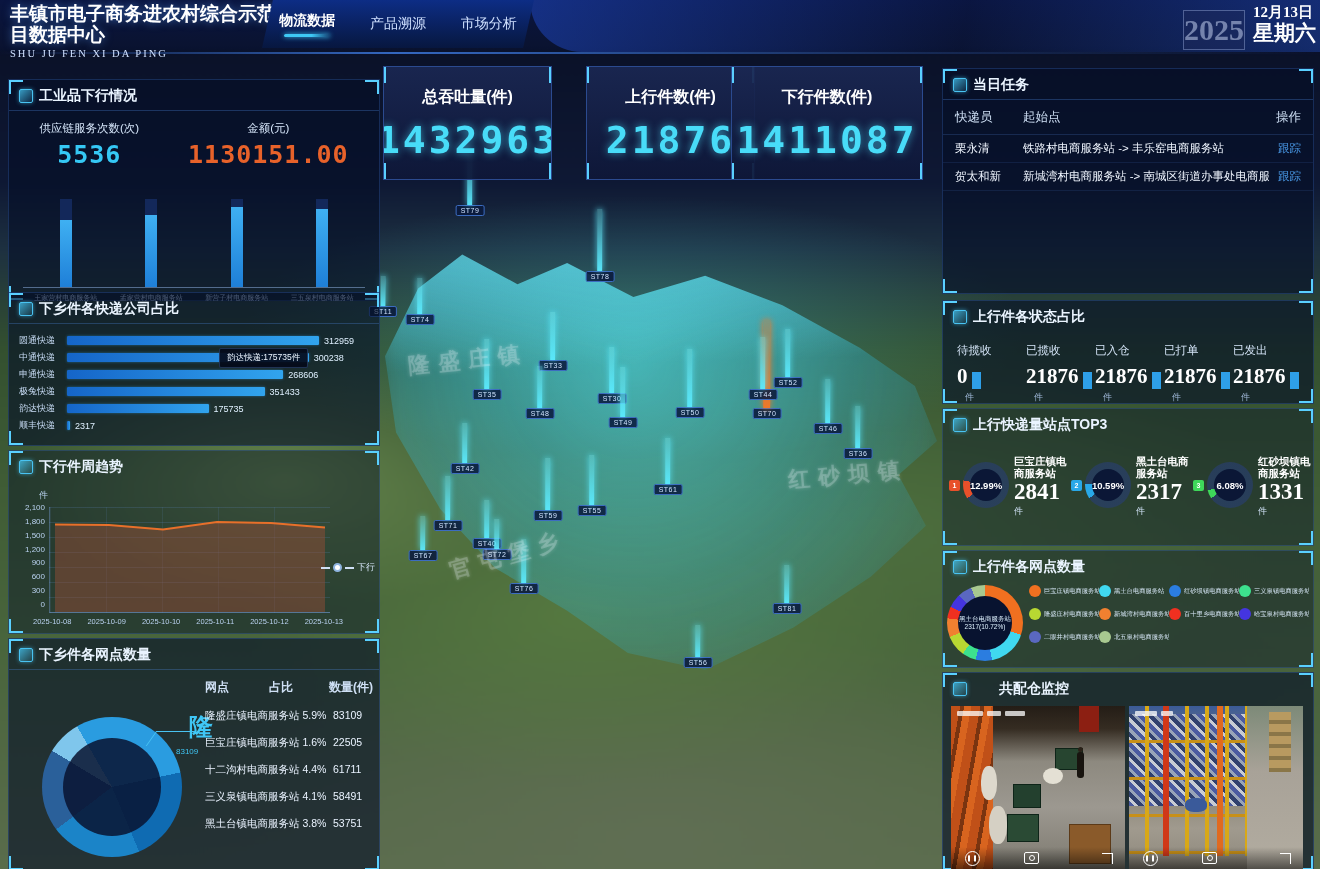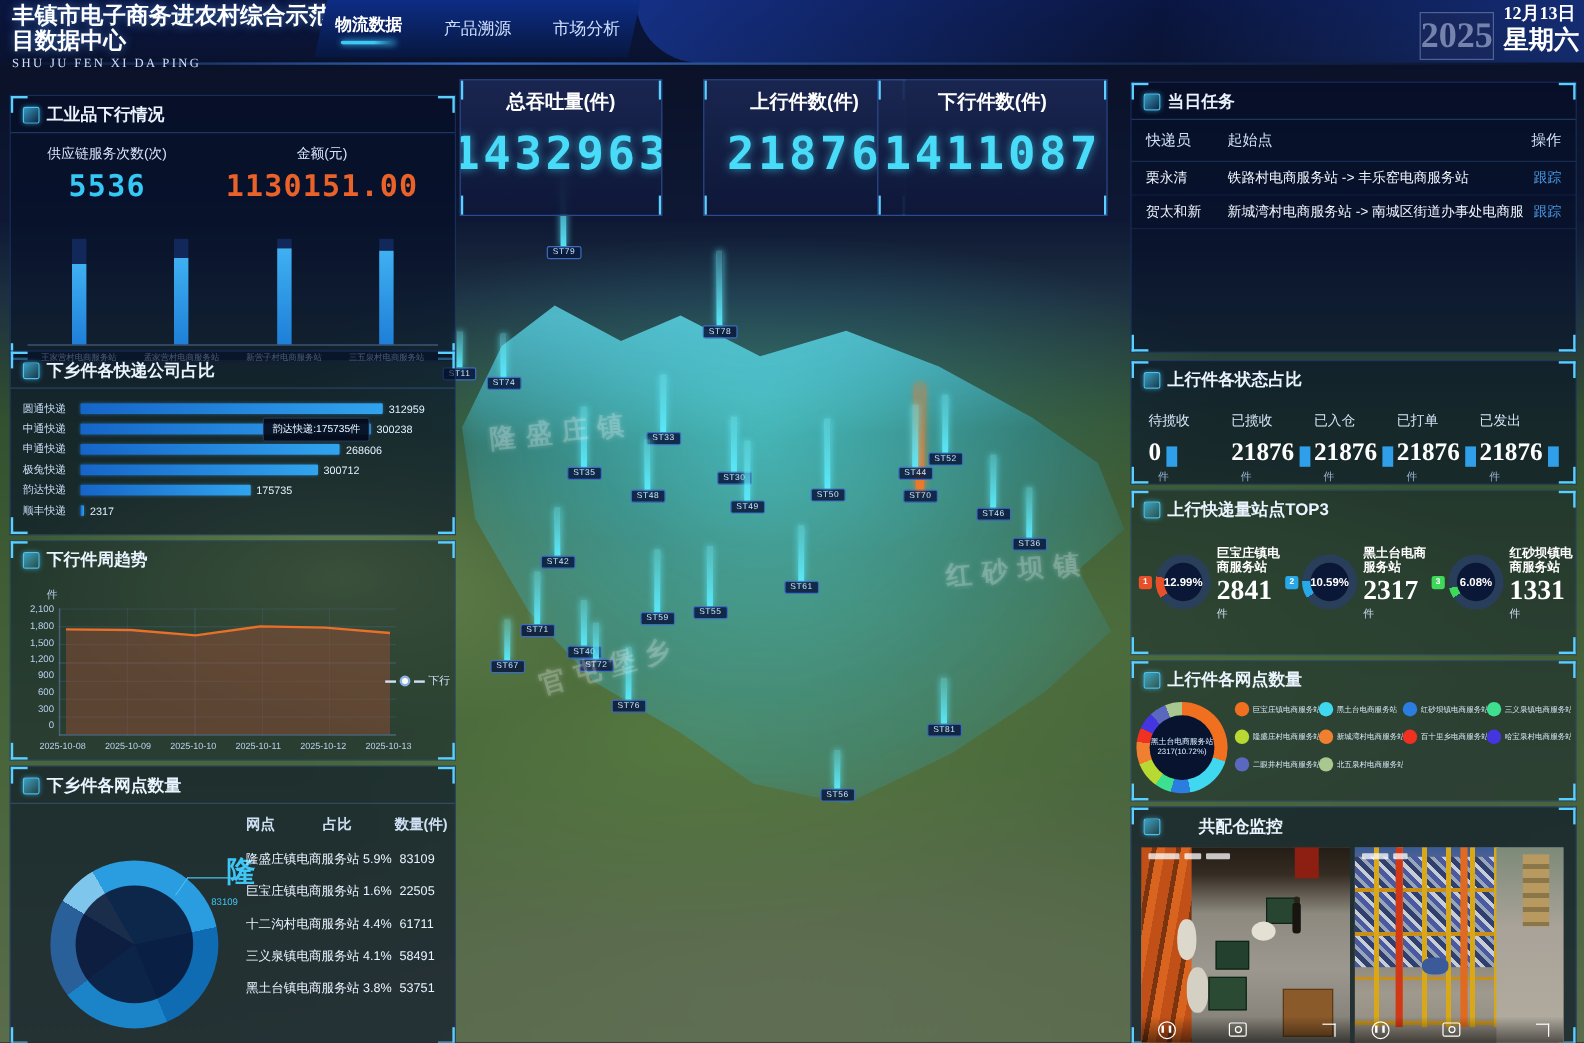--- a/index.html
+++ b/index.html
@@ -77,21 +77,21 @@
     box-shadow:0 0 4px rgba(70,200,245,.6);}
   
   .kpi{position:absolute;top:66px;height:112px;z-index:20;background:linear-gradient(180deg,#1a2752ee,#0e1738ee);
     border:1px solid #2b4a8f;display:flex;flex-direction:column;align-items:center;overflow:hidden;
     background-image:linear-gradient(#5ad0ff,#5ad0ff),linear-gradient(#5ad0ff,#5ad0ff),
       linear-gradient(#5ad0ff,#5ad0ff),linear-gradient(#5ad0ff,#5ad0ff),
       linear-gradient(180deg,#1a2752ee,#0e1738ee);
     background-repeat:no-repeat;
     background-position:0 0,100% 0,0 100%,100% 100%,0 0;
     background-size:2px 16px,2px 16px,2px 16px,2px 16px,100% 100%;}
-  .kpi-label{color:#fff;font-size:16px;font-weight:bold;margin-top:8px;}
+  .kpi-label{color:#fff;font-size:16px;font-weight:bold;margin-top:20px;}
   .kpi-value{margin-top:10px;color:#48dcf8;font-family:"DejaVu Sans Mono",monospace;
     font-weight:bold;font-size:38px;letter-spacing:3px;white-space:nowrap;
     text-shadow:0 0 8px rgba(72,220,248,.65);}
   
   .ind-stats{display:flex;justify-content:space-around;padding:10px 6px 2px;}
   .ind-stat{text-align:center;}
   .ind-stat .lbl{color:#d6e6fa;font-size:11.5px;}
   .ind-stat .val{font-size:25px;font-weight:bold;margin-top:4px;
     font-family:"DejaVu Sans Mono",monospace;letter-spacing:1px;}
   .ind-chart{position:relative;height:112px;margin:4px 14px 0;
@@ -406,21 +406,21 @@
           <span class="exp-val">300238</span>
         </div>
         <div class="exp-row">
           <span class="exp-lbl">申通快递</span>
           <span class="exp-bar" style="width: 216.286px;"></span>
           <span class="exp-val">268606</span>
         </div>
         <div class="exp-row">
           <span class="exp-lbl">极兔快递</span>
           <span class="exp-bar" style="width: 197.623px;"></span>
-          <span class="exp-val">300712</span>
+          <span class="exp-val">351433</span>
         </div>
         <div class="exp-row">
           <span class="exp-lbl">韵达快递</span>
           <span class="exp-bar" style="width: 141.505px;"></span>
           <span class="exp-val">175735</span>
         </div>
         <div class="exp-row">
           <span class="exp-lbl">顺丰快递</span>
           <span class="exp-bar" style="width: 3px;"></span>
           <span class="exp-val">2317</span>

